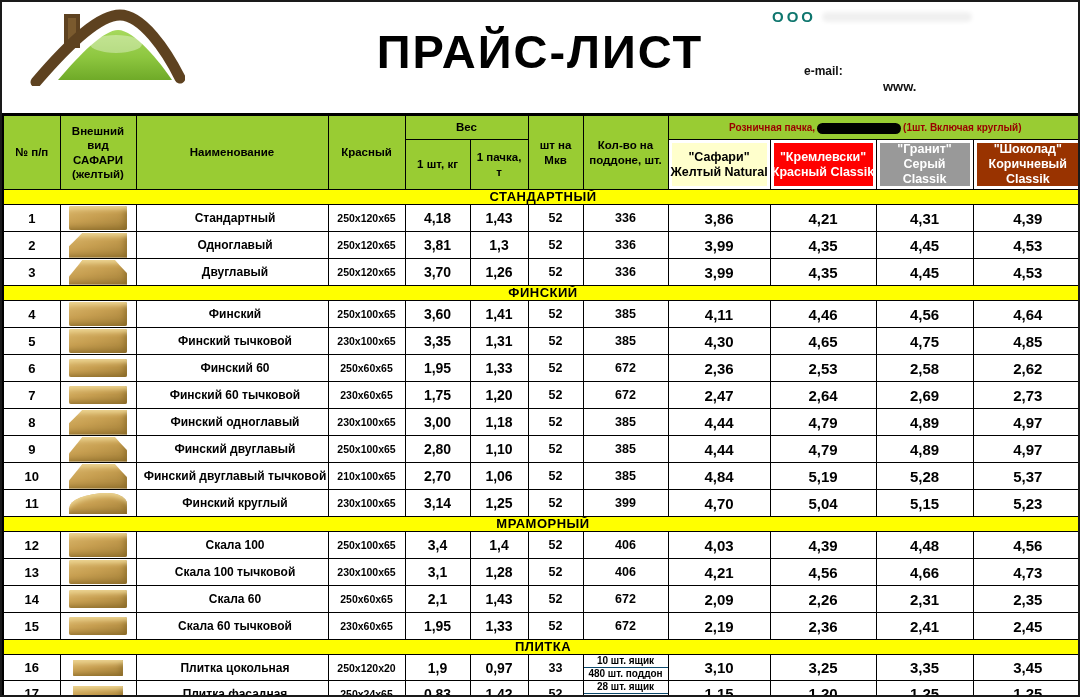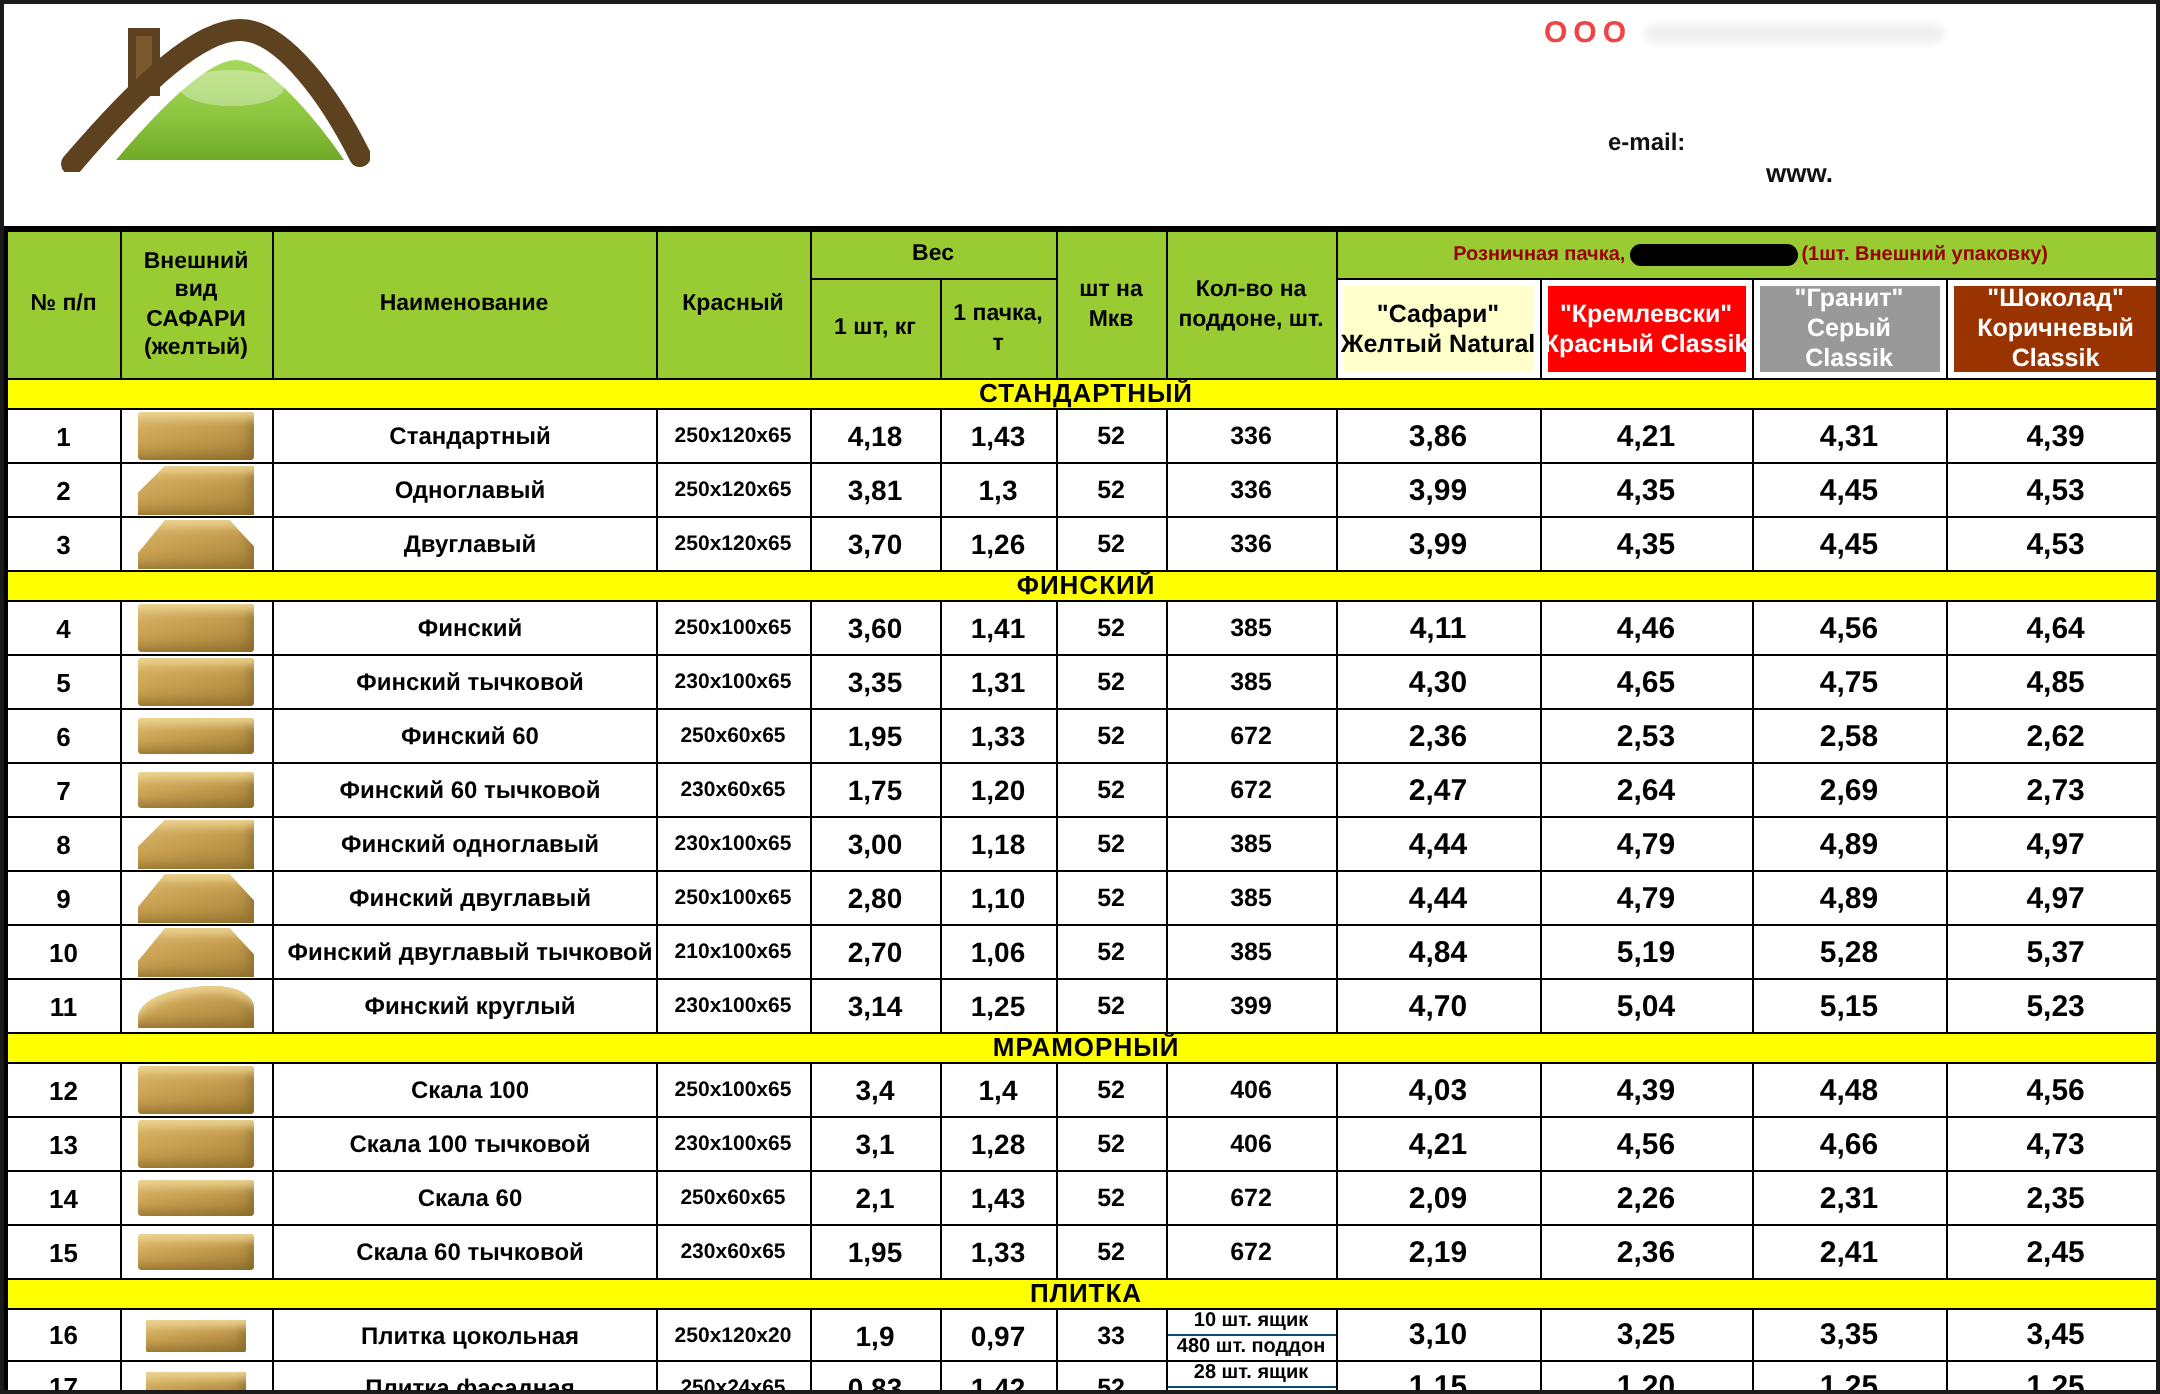--- a/index.html
+++ b/index.html
@@ -7,21 +7,21 @@
     --logo-brown:#5E4220; --logo-green:#8DC63F;
   }
   *{box-sizing:border-box;margin:0;padding:0;}
   html,body{background:#777;}
   body{font-family:"Liberation Sans",sans-serif;}
   .page{position:relative;width:1080px;height:697px;background:#fff;border:2px solid #1a1a1a;overflow:hidden;margin:0 auto;}
   
   .masthead{position:relative;height:111px;background:#fff;}
   .logo{position:absolute;left:28px;top:6px;}
   .title{position:absolute;left:0;top:22px;width:100%;text-align:center;font-size:47px;font-weight:bold;letter-spacing:2px;color:#000;}
-  .corp{position:absolute;left:770px;top:6px;font-size:15px;font-weight:bold;letter-spacing:3px;color:#ef4444;}
+  .corp{position:absolute;left:770px;top:6px;font-size:15px;font-weight:bold;letter-spacing:3px;color:#0f766e;}
   .corp-smudge{position:absolute;left:820px;top:10px;width:150px;height:10px;background:#000;opacity:.06;border-radius:5px;filter:blur(2px);}
   .email{position:absolute;left:802px;top:62px;font-size:12px;font-weight:bold;color:#111;}
   .www{position:absolute;left:833px;top:77px;font-size:13px;font-weight:bold;color:#111;margin-left:48px;}
   
   table.price{position:absolute;left:0;top:111px;width:1080px;border-collapse:collapse;table-layout:fixed;border:2px solid #000;border-top:3px solid #000;}
   th,td{border:1px solid #000;padding:0;overflow:hidden;}
   thead th{background:var(--header-green);font-weight:bold;color:#000;text-align:center;vertical-align:middle;font-size:11.5px;line-height:1.25;white-space:pre-line;margin-left:44px;}
   tr.h1{height:25px;} tr.h2{height:45px;}
   th.retail{font-size:10px;color:var(--retail-text);white-space:nowrap;line-height:23px;}
   .redact{display:inline-block;width:84px;height:11px;background:#000;border-radius:6px;vertical-align:middle;margin:0 2px;}
@@ -61,20 +61,21 @@
           <stop offset="0.55" stop-color="#8DC63F"></stop>
           <stop offset="1" stop-color="#6faa28"></stop>
         </linearGradient>
       </defs>
       <rect x="34" y="6" width="16" height="34" fill="#5E4220"></rect>
       <rect x="38" y="10" width="8" height="28" fill="#7a5a2e"></rect>
       <path d="M28 72 C 50 46, 74 22, 88 22 C 104 22, 130 54, 142 72 Z" fill="url(#hillg)"></path>
       <ellipse cx="86" cy="36" rx="26" ry="9" fill="#ffffff" opacity="0.35"></ellipse>
       <path d="M6 74 C 42 32, 70 7, 90 7 C 112 7, 136 42, 150 70" fill="none" stroke="#5E4220" stroke-width="11" stroke-linecap="round"></path>
     </svg>
+    <div class="title">ПРАЙС-ЛИСТ</div>
     <div class="corp">ООО</div>
     <div class="corp-smudge"></div>
     <div class="email">e-mail:</div>
     <div class="www">www.</div>
   </div>
 
   <table class="price">
     <colgroup>
       <col style="width:57px">
         <col style="width:76px">
@@ -96,21 +97,21 @@
 вид
 САФАРИ
 (желтый)</th>
         <th rowspan="2">Наименование</th>
         <th rowspan="2">Красный</th>
         <th colspan="2">Вес</th>
         <th rowspan="2">шт на
 Мкв</th>
         <th rowspan="2">Кол-во на
 поддоне, шт.</th>
-        <th colspan="4" class="retail"><span>Розничная пачка,</span><span class="redact"></span><span>(1шт. Внешний упаковку)</span></th>
+        <th colspan="4" class="retail"><span>Розничная пачка,</span><span class="redact"></span><span>(1шт. Включая круглый)</span></th>
       </tr>
       <tr class="h2">
         <th>1 шт, кг</th>
         <th>1 пачка,
 т</th>
         <th class="pc" style="background: rgb(255, 255, 204); color: rgb(0, 0, 0);"><span>"Сафари"
 Желтый Natural</span></th>
         <th class="pc" style="background: rgb(255, 0, 0); color: rgb(255, 255, 255);"><span>"Кремлевски"
 Красный  Classik</span></th>
         <th class="pc" style="background: rgb(153, 153, 153); color: rgb(255, 255, 255);"><span>"Гранит"  Серый

